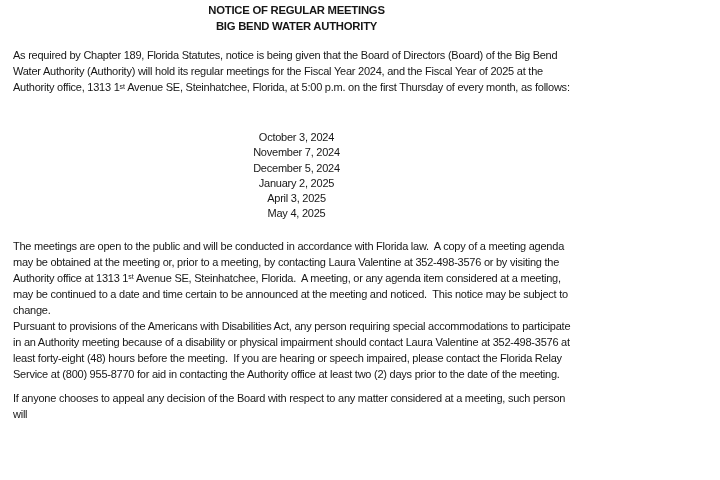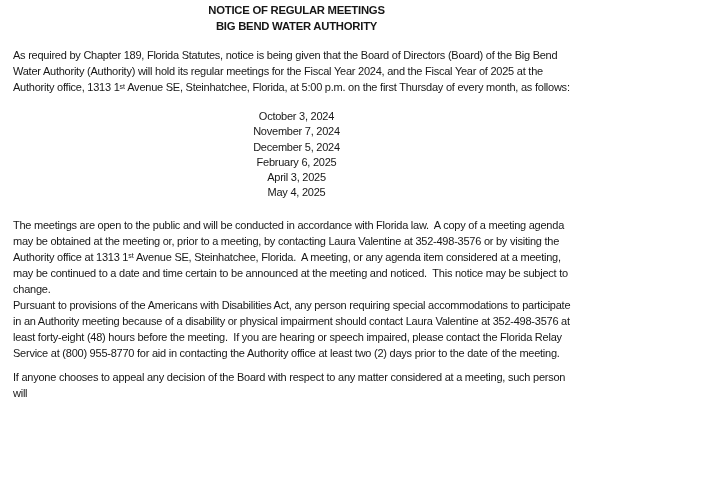--- a/index.html
+++ b/index.html
@@ -25,21 +25,21 @@
     font-weight: 700;
     font-size: 11.3px;
     line-height: 15.5px;
   }
   .para {
     margin: 0;
     white-space: pre-wrap; 
   }
   .intro  { margin-top: 13px; }
   .dates {
-    margin-top: 14px;
+    margin-top: 35px;
     text-align: center;
     line-height: 15.3px;
   }
   .access { margin-top: 16px; }
   .ada    { }
   .appeal { margin-top: 8px; }
   sup.ord {
     font-size: 7px;
     line-height: 0;
     vertical-align: baseline;
@@ -57,21 +57,21 @@
     <div>NOTICE OF REGULAR MEETINGS</div>
     <div>BIG BEND WATER AUTHORITY</div>
   </div>
 
   <p class="para intro"><span>As required by Chapter 189, Florida Statutes, notice is being given that the Board of Directors (Board) of the Big Bend Water Authority (Authority) will hold its regular meetings for the Fiscal Year 2024, and the Fiscal Year of 2025 at the Authority office, 1313 1</span><sup class="ord">st</sup><span> Avenue SE, Steinhatchee, Florida, at 5:00 p.m. on the first Thursday of every month, as follows:</span></p>
 
   <div class="dates">
     <div>October 3, 2024</div>
     <div>November 7, 2024</div>
     <div>December 5, 2024</div>
-    <div>February 6, 2025</div>
+    <div>January 2, 2025</div>
     <div>April 3, 2025</div>
     <div>May 4, 2025</div>
   </div>
 
   <p class="para access"><span>The meetings are open to the public and will be conducted in accordance with Florida law.  A copy of a meeting agenda may be obtained at the meeting or, prior to a meeting, by contacting Laura Valentine at 352-498-3576 or by visiting the Authority office at 1313 1</span><sup class="ord">st</sup><span> Avenue SE, Steinhatchee, Florida.  A meeting, or any agenda item considered at a meeting, may be continued to a date and time certain to be announced at the meeting and noticed.  This notice may be subject to change.</span></p>
 
   <p class="para ada">Pursuant to provisions of the Americans with Disabilities Act, any person requiring special accommodations to participate in an Authority meeting because of a disability or physical impairment should contact Laura Valentine at 352-498-3576 at least forty-eight (48) hours before the meeting.  If you are hearing or speech impaired, please contact the Florida Relay Service at (800) 955-8770 for aid in contacting the Authority office at least two (2) days prior to the date of the meeting.</p>
 
   <p class="para appeal">If anyone chooses to appeal any decision of the Board with respect to any matter considered at a meeting, such person will</p>
 

